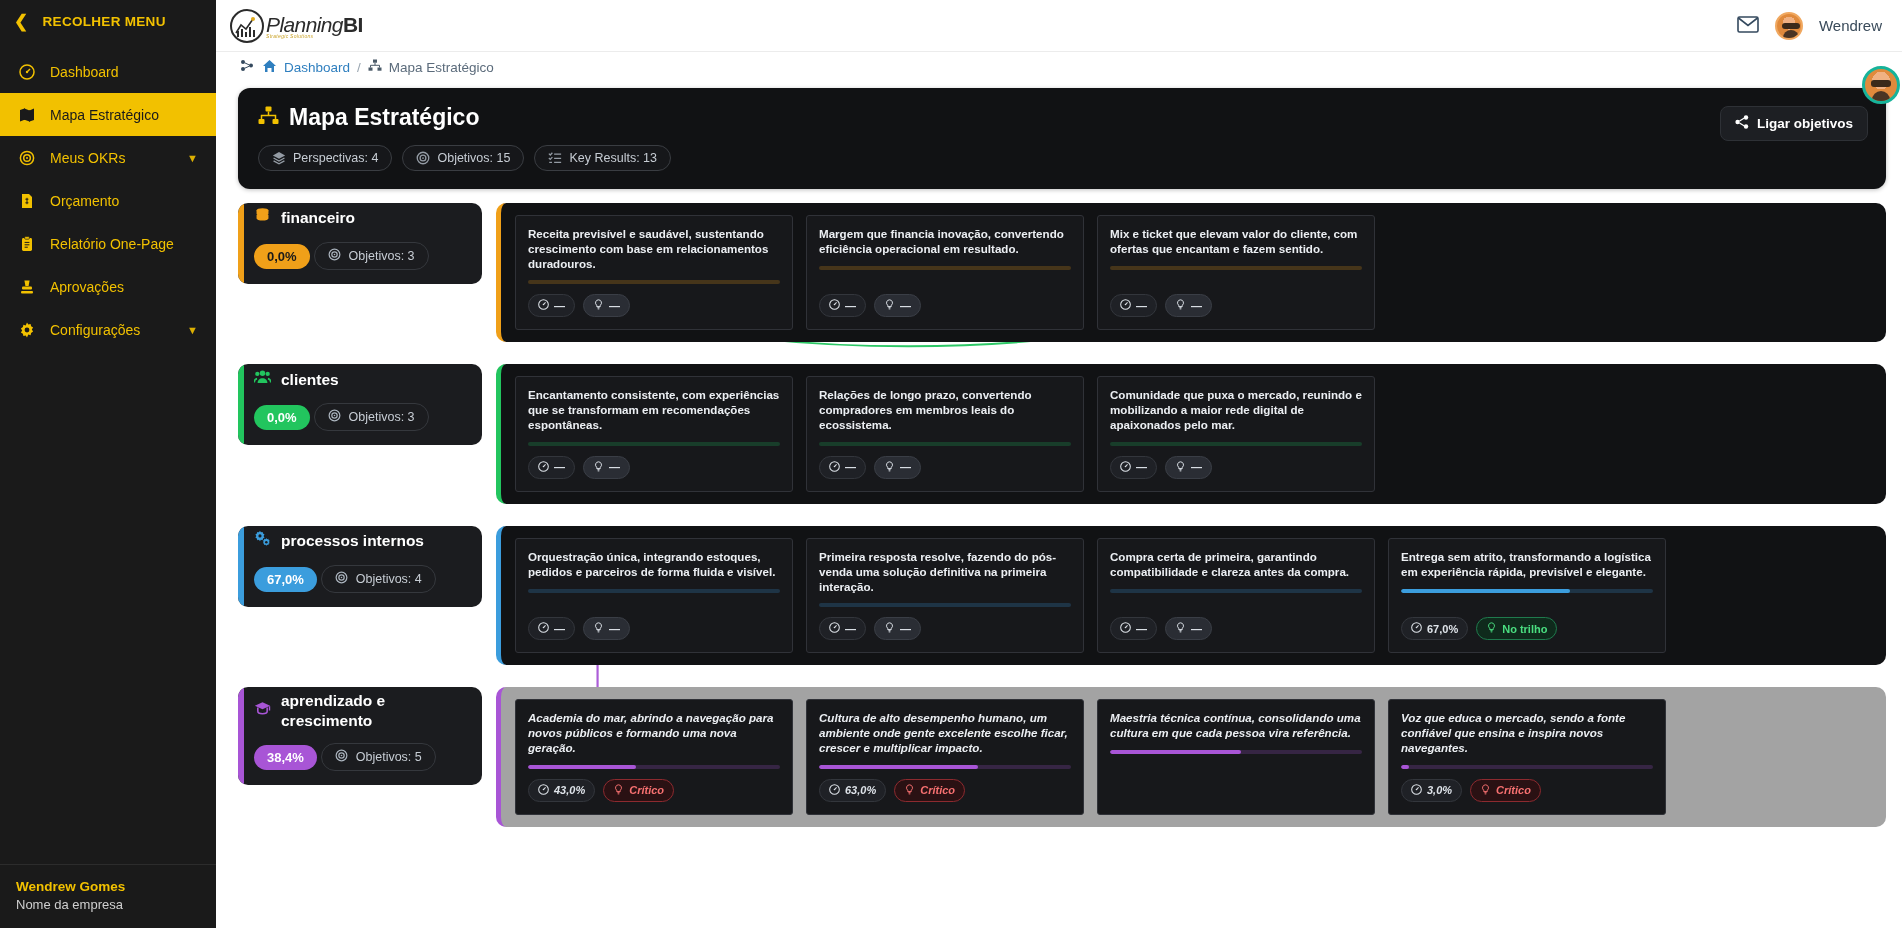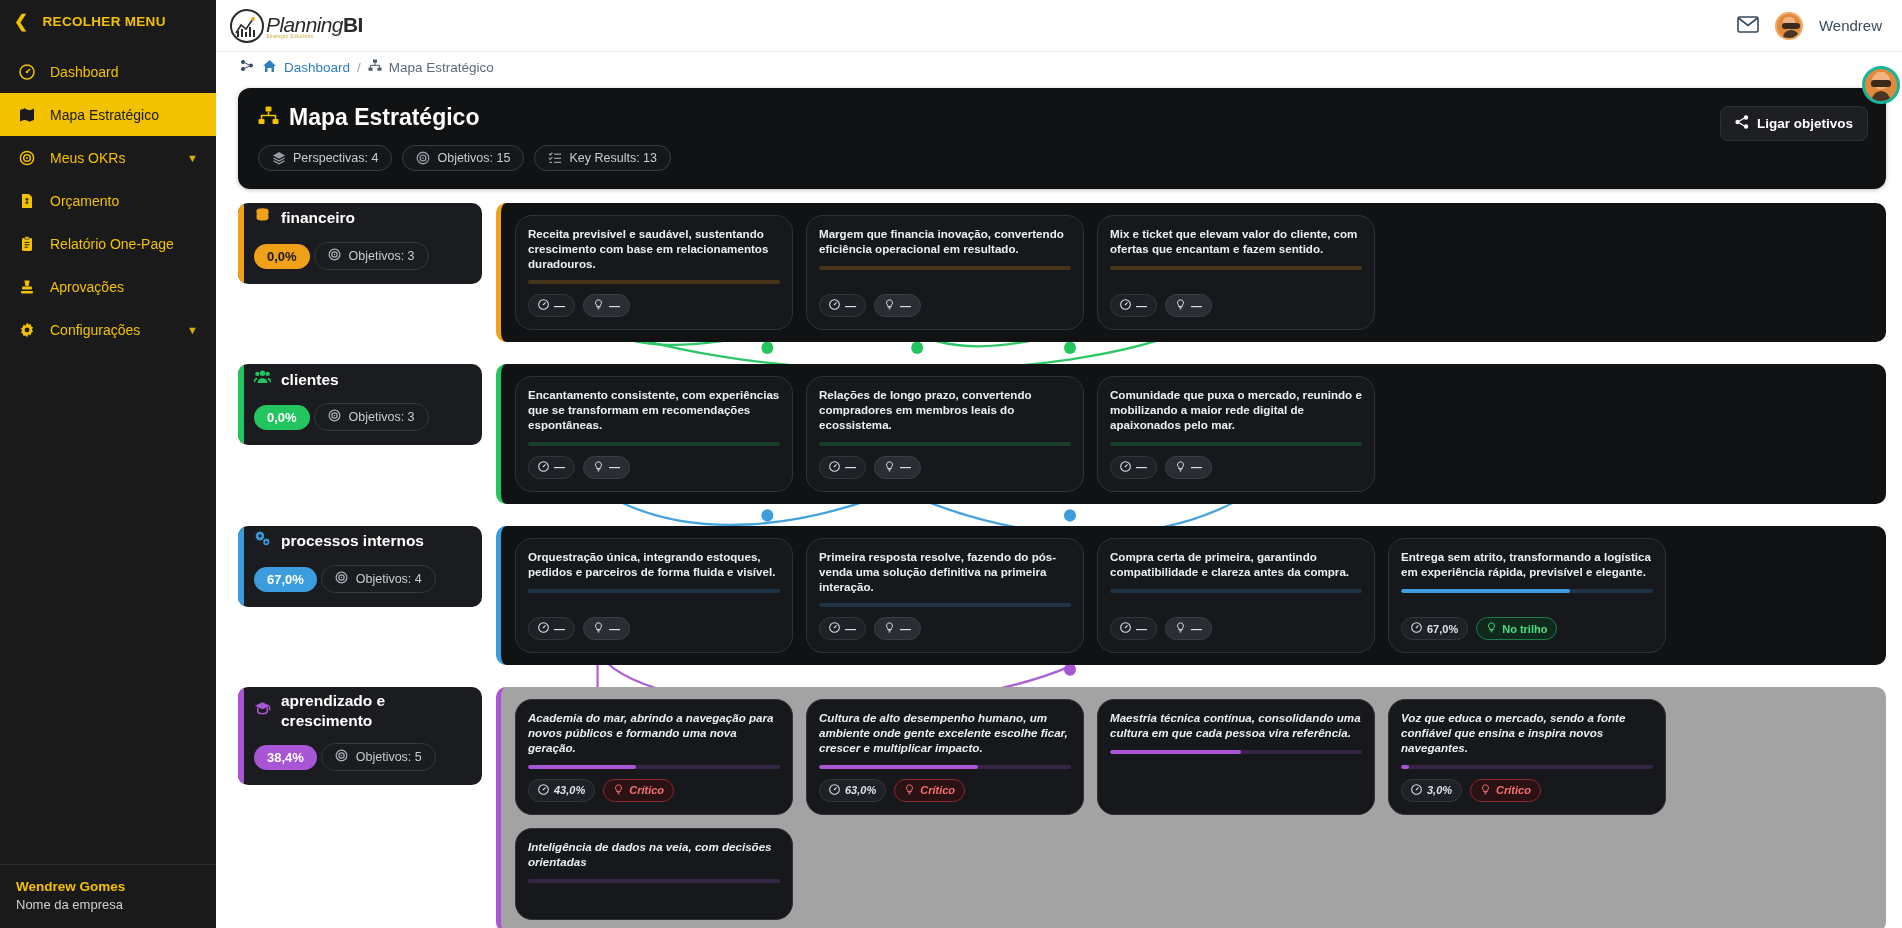--- a/index.html
+++ b/index.html
@@ -148,21 +148,21 @@
 
   .ocards { flex:1; background:#111214; border-radius:10px;
             padding:12px 14px; display:flex; gap:13px; flex-wrap:wrap;
             position:relative; }
   .ocards.bandleft::before{
     content:""; position:absolute; left:0; top:0; bottom:0; width:5px;
     border-radius:10px 0 0 10px;
   }
   .ocard {
     width:278px; flex:0 0 278px; background:#17181b;
-    border:1px solid #303238; border-radius:17px;
+    border:1px solid #303238; border-radius:3px;
     padding:11px 12px 12px 12px; min-height:92px;
     display:flex; flex-direction:column;
   }
   .ocard .otxt { color:#eceff3; font-size:11.6px; font-weight:bold; line-height:1.28; }
   .prog { height:4px; border-radius:3px; margin:9px 0 0 0; position:relative; overflow:hidden; }
   .prog i { position:absolute; left:0; top:0; bottom:0; border-radius:3px; display:block; }
   .obadges { display:flex; gap:8px; margin-top:auto; padding-top:10px; }
   .bdg {
     display:inline-flex; align-items:center; gap:5px;
     border-radius:13px; padding:4px 9px; font-size:11px; font-weight:bold;
@@ -804,27 +804,20 @@
                     </span>
                     <span class="bdg red">
                       <span><svg width="11" height="11" viewBox="0 0 16 16" aria-hidden="true">
                           <path d="M8 1.2 a4.4 4.4 0 0 0-2.6 7.9 V11 h5.2 V9.1 A4.4 4.4 0 0 0 8 1.2z" fill="none" stroke="currentColor" stroke-width="1.4"></path>
                           <path d="M6.4 12.6 h3.2 M6.8 14.4 h2.4" stroke="currentColor" stroke-width="1.4"></path>
                         </svg></span>
                       <span>Crítico</span>
                     </span>
                   </div>
                 </div>
-                <div class="ocard">
-                  <div class="otxt">Inteligência de dados na veia, com decisões orientadas</div>
-                  <div class="prog" style="background:#a855d638">
-                    <i style="width:0%;background:#a855d6"></i>
-                  </div>
-                  <div class="obadges"></div>
-                </div>
     </div>
             </div>
           </div>
       </div>
 
     </div>
   </section>
 </div>
 
 </body></html>

